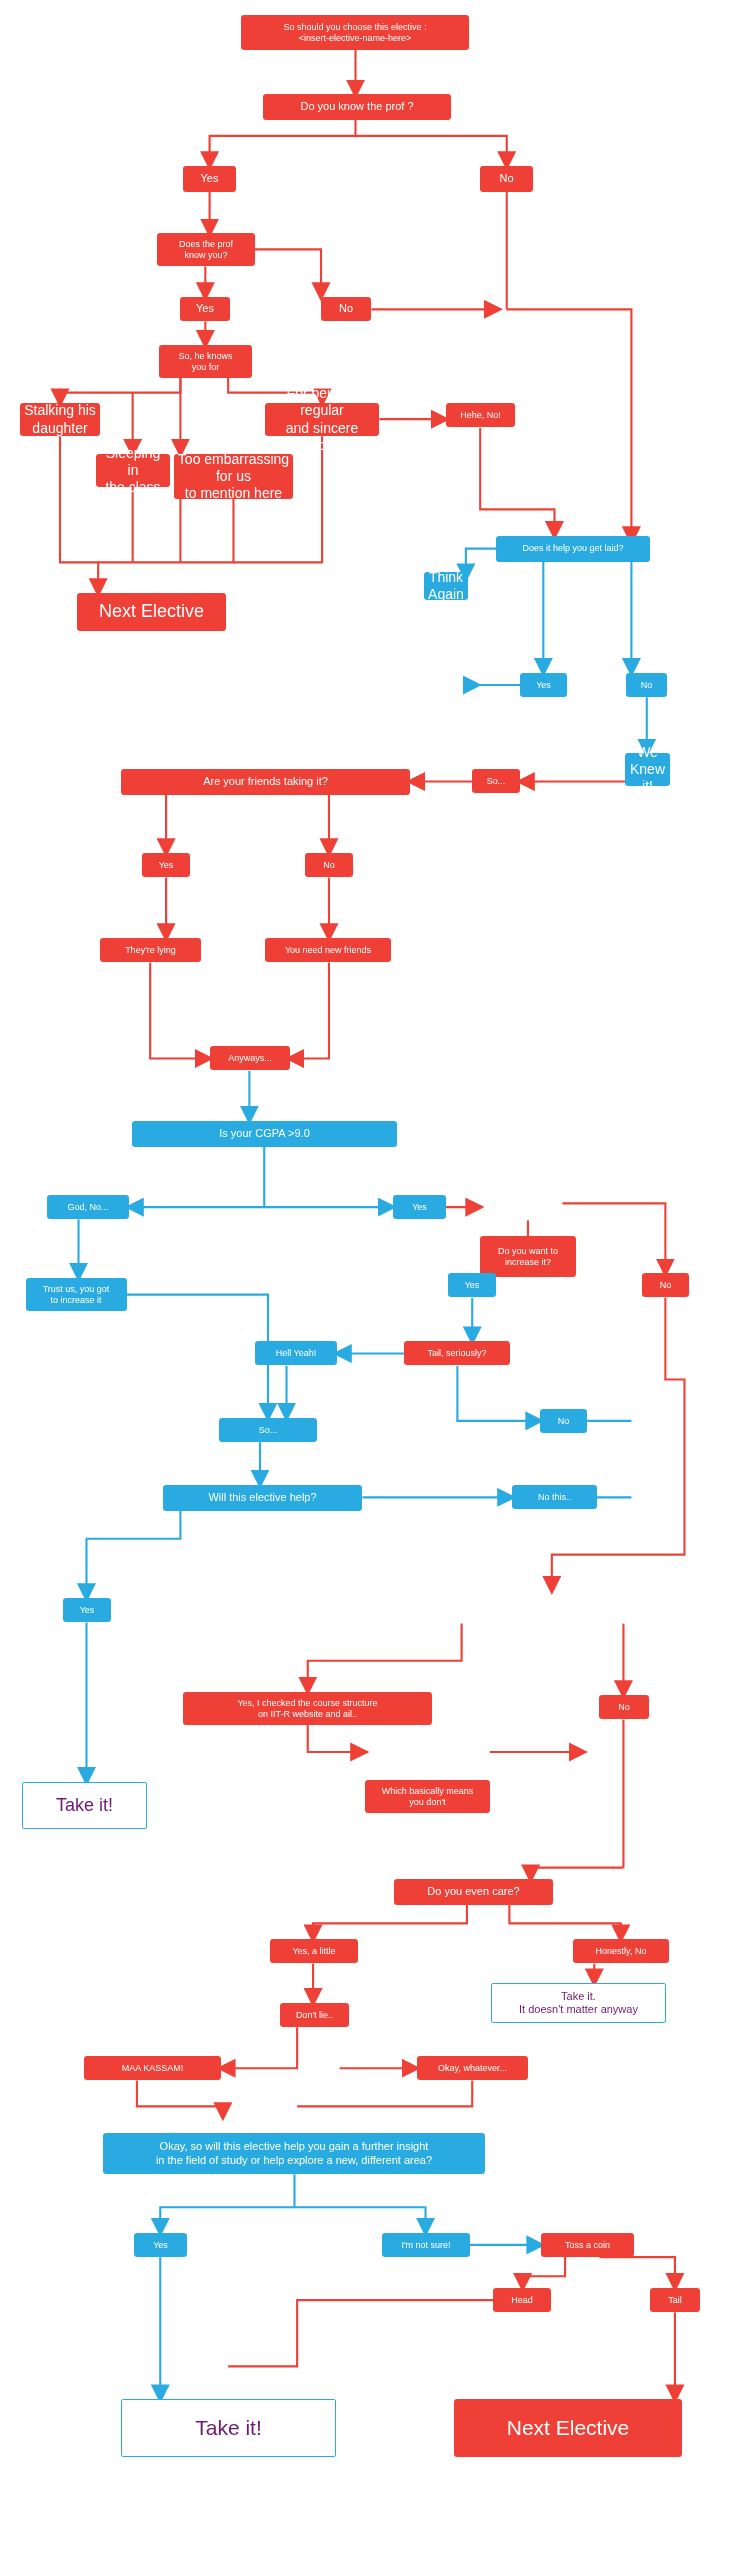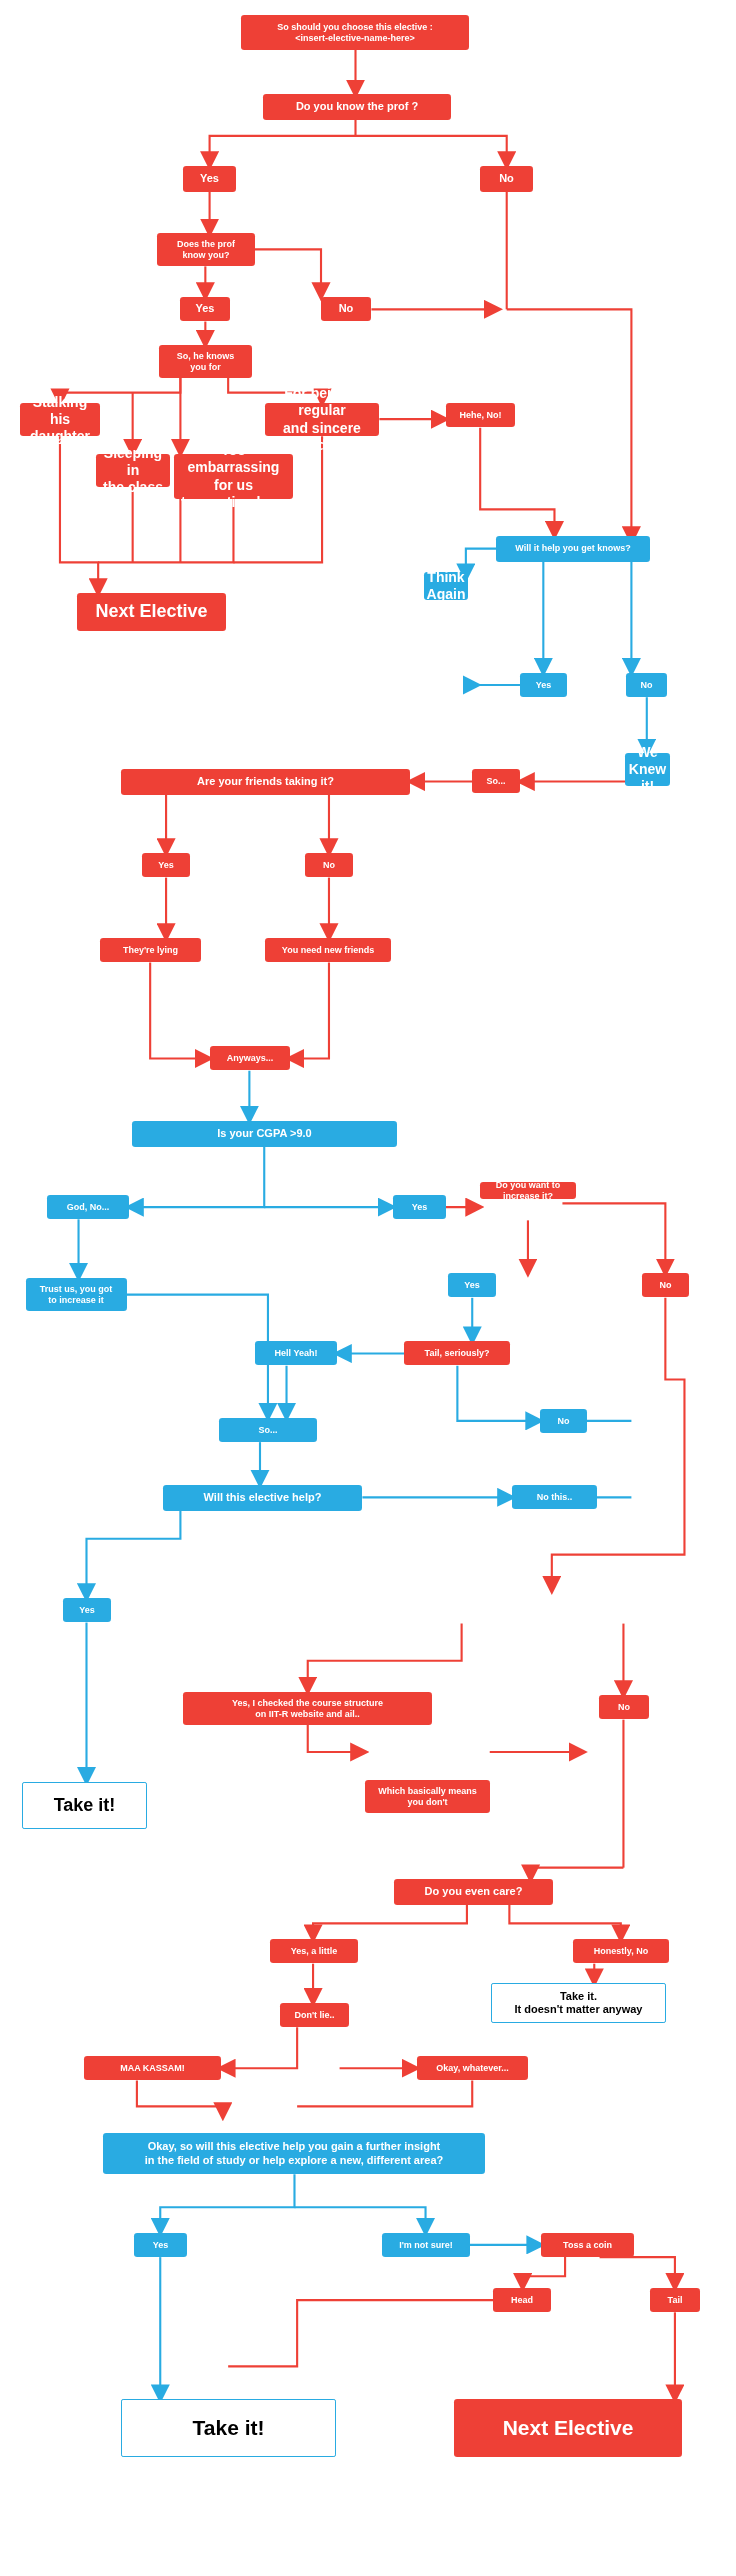--- a/index.html
+++ b/index.html
@@ -26,28 +26,27 @@
     box-sizing:border-box;
     display:flex;
     align-items:center;
     justify-content:center;
     text-align:center;
     border-radius:3.2px;
     color:#ffffff;
     line-height:1.22;
     padding:2.1px 3.2px;
     white-space:pre-line;
-    font-weight:bold;
   }
   .red{ background:#ee4036; }
   .blue{ background:#29abe2; }
   .outline{
     background:#ffffff;
     border:1.1px solid #29abe2;
-    color:#000000;
+    color:#701a75;
     border-radius:2.1px;
   }
   .big{ font-size:18px; }
   .huge{ font-size:21px; }
   .med{ font-size:11px; }
   .sm{ font-size:9px; }
   .xs{ font-size:14px; }
 </style>
 </head>
 <body>
@@ -236,38 +235,38 @@
   <div class="node red xs" style="left:20px;top:403px;width:80px;height:33px">Stalking his
 daughter</div>
   <div class="node red xs" style="left:96px;top:454px;width:74px;height:33px">Sleeping in
 the class</div>
   <div class="node red xs" style="left:174px;top:454px;width:119px;height:45px">Too embarrassing for us
 to mention here</div>
   <div class="node red xs" style="left:265px;top:403px;width:114px;height:33px">For being a regular
 and sincere student</div>
   <div class="node red sm" style="left:446px;top:403px;width:69px;height:24.4px">Hehe, No!</div>
   <div class="node red big" style="left:77px;top:593px;width:149px;height:38px">Next Elective</div>
-  <div class="node blue sm" style="left:496px;top:536px;width:154px;height:25.5px">Will it help you get knows?</div>
+  <div class="node blue sm" style="left:496px;top:536px;width:154px;height:25.5px">Does it help you get laid?</div>
   <div class="node blue xs" style="left:424px;top:572px;width:44px;height:28px">Think
 Again</div>
   <div class="node blue sm" style="left:520px;top:673px;width:47px;height:24.4px">Yes</div>
   <div class="node blue sm" style="left:626px;top:673px;width:41px;height:24.4px">No</div>
   <div class="node blue xs" style="left:625px;top:753px;width:45px;height:33px">We
 Knew it!</div>
   <div class="node red sm" style="left:472px;top:769px;width:48px;height:24.4px">So...</div>
   <div class="node red med" style="left:121px;top:769px;width:289px;height:25.5px">Are your friends taking it?</div>
   <div class="node red sm" style="left:142px;top:853px;width:48px;height:24.4px">Yes</div>
   <div class="node red sm" style="left:305px;top:853px;width:48px;height:24.4px">No</div>
   <div class="node red sm" style="left:100px;top:938px;width:101px;height:24.4px">They're lying</div>
   <div class="node red sm" style="left:265px;top:938px;width:126px;height:24.4px">You need new friends</div>
   <div class="node red sm" style="left:210px;top:1046px;width:80px;height:24.4px">Anyways...</div>
   <div class="node blue med" style="left:132px;top:1121px;width:265px;height:25.5px">Is your CGPA &gt;9.0</div>
   <div class="node blue sm" style="left:47px;top:1195px;width:82px;height:24.4px">God, No...</div>
   <div class="node blue sm" style="left:393px;top:1195px;width:53px;height:24.4px">Yes</div>
-  <div class="node red sm" style="left:480px;top:1182px;width:96px;height:17px">Do you want to
+  <div class="node red sm" style="left:480px;top:1236px;width:96px;height:41px">Do you want to
 increase it?</div>
   <div class="node blue sm" style="left:448px;top:1273px;width:48px;height:24.4px">Yes</div>
   <div class="node red sm" style="left:642px;top:1273px;width:47px;height:24.4px">No</div>
   <div class="node blue sm" style="left:25.5px;top:1278px;width:101px;height:33px">Trust us, you got
 to increase it</div>
   <div class="node blue sm" style="left:255px;top:1341px;width:82px;height:24.4px">Hell Yeah!</div>
   <div class="node red sm" style="left:404px;top:1341px;width:106px;height:24.4px">Tail, seriously?</div>
   <div class="node blue sm" style="left:540px;top:1409px;width:47px;height:24.4px">No</div>
   <div class="node blue sm" style="left:219px;top:1418px;width:98px;height:24.4px">So...</div>
   <div class="node blue med" style="left:163px;top:1485px;width:199px;height:25.5px">Will this elective help?</div>

